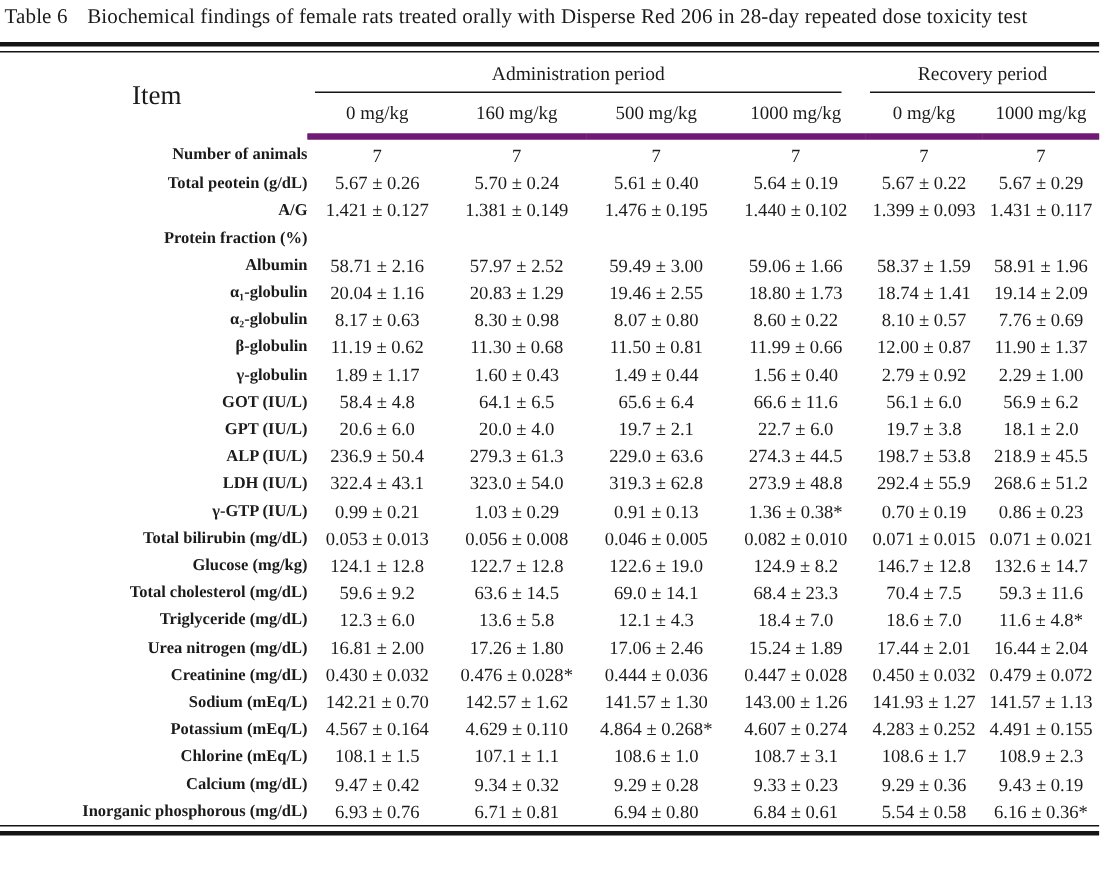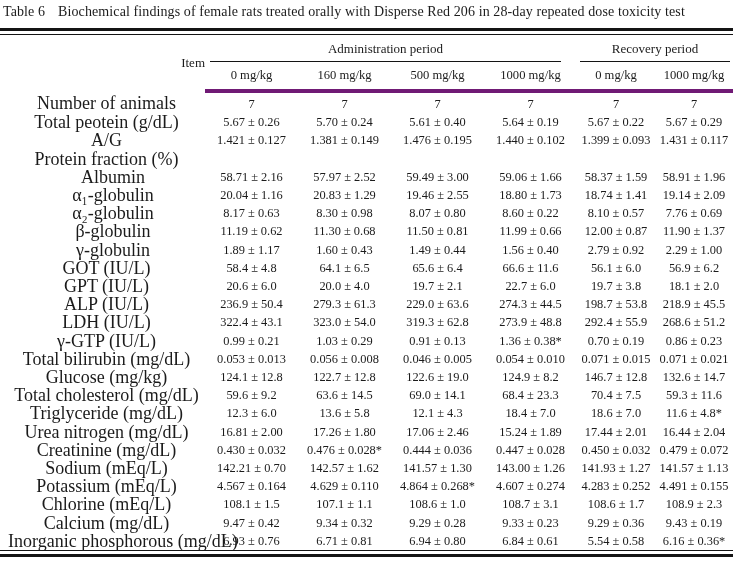--- a/index.html
+++ b/index.html
@@ -28,24 +28,24 @@
   table.tbl{
     border-collapse:collapse;
     width:733px;
     table-layout:fixed;
   }
   col.c-item{width:205px;}
   col.c-a{width:93px;}
   col.c-r{width:78px;}
   thead th{font-weight:normal;padding:0;margin-top:15px;}
   th.item-h{
-    text-align:right;
+    text-align:center;
     padding-left:4px;
     vertical-align:middle;
-    font-size:13px;
+    font-size:18px;
   }
   th.grp{padding-top:6px;vertical-align:top;}
   .grp-line{
     border-bottom:1px solid #141414;
     padding-bottom:4px;
     margin:0 16px 0 5px;
     text-align:center;
     font-size:13px;
     white-space:nowrap;
   }
@@ -61,23 +61,24 @@
   tbody td{
     height:18.2px;
     line-height:18.2px;
     font-size:12.4px;
     text-align:center;
     padding:0;
     white-space:nowrap;
   }
   tbody tr:first-child td{padding-top:2px;}
   tbody td.lbl{
-    text-align:center;
+    text-align:right;
     padding-left:8px;
-    font-size:18px;
+    font-size:11px;
+    font-weight:bold;
   }
   tbody td.lbl.indent{padding-left:21px;}
   .rule-bottom{
     height:3px;
     border-top:1px solid #141414;
     border-bottom:3px solid #141414;
   }
   .footnote{
     font-size:12.6px;
     padding:16px 0 0 6px;
@@ -250,21 +251,21 @@
           <td>0.91 ± 0.13</td>
           <td>1.36 ± 0.38*</td>
           <td>0.70 ± 0.19</td>
           <td>0.86 ± 0.23</td>
         </tr>
         <tr>
           <td class="lbl">Total bilirubin (mg/dL)</td>
           <td>0.053 ± 0.013</td>
           <td>0.056 ± 0.008</td>
           <td>0.046 ± 0.005</td>
-          <td>0.054 ± 0.010</td>
+          <td>0.082 ± 0.010</td>
           <td>0.071 ± 0.015</td>
           <td>0.071 ± 0.021</td>
         </tr>
         <tr>
           <td class="lbl">Glucose (mg/kg)</td>
           <td>124.1 ± 12.8</td>
           <td>122.7 ± 12.8</td>
           <td>122.6 ± 19.0</td>
           <td>124.9 ± 8.2</td>
           <td>146.7 ± 12.8</td>

